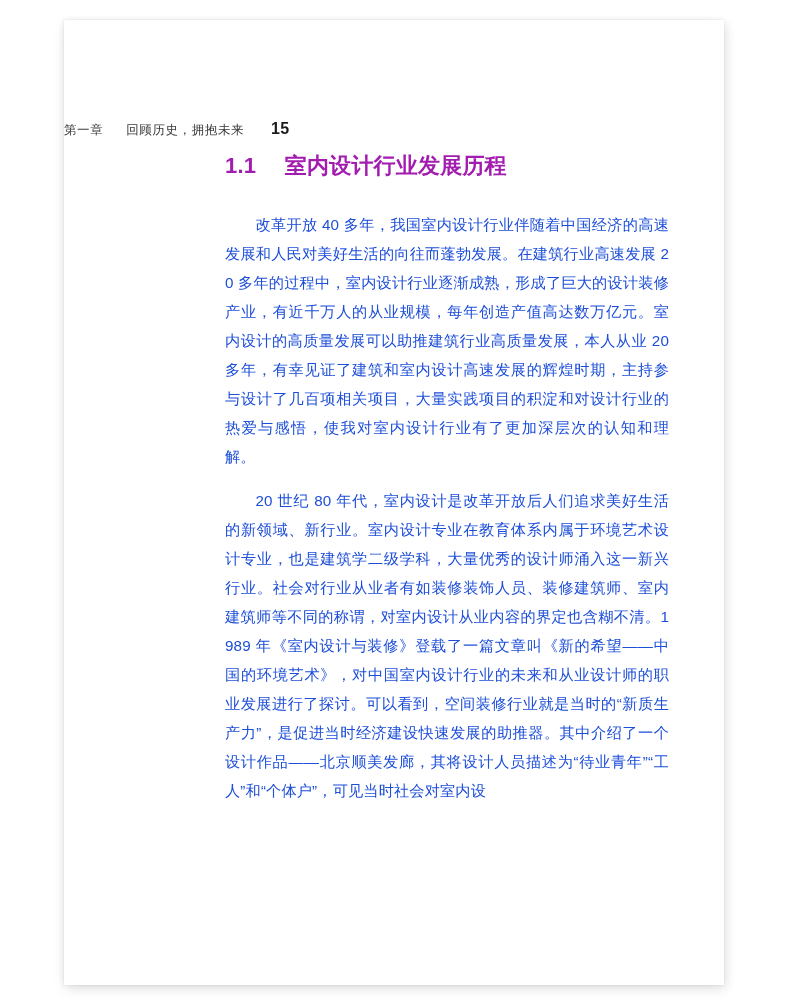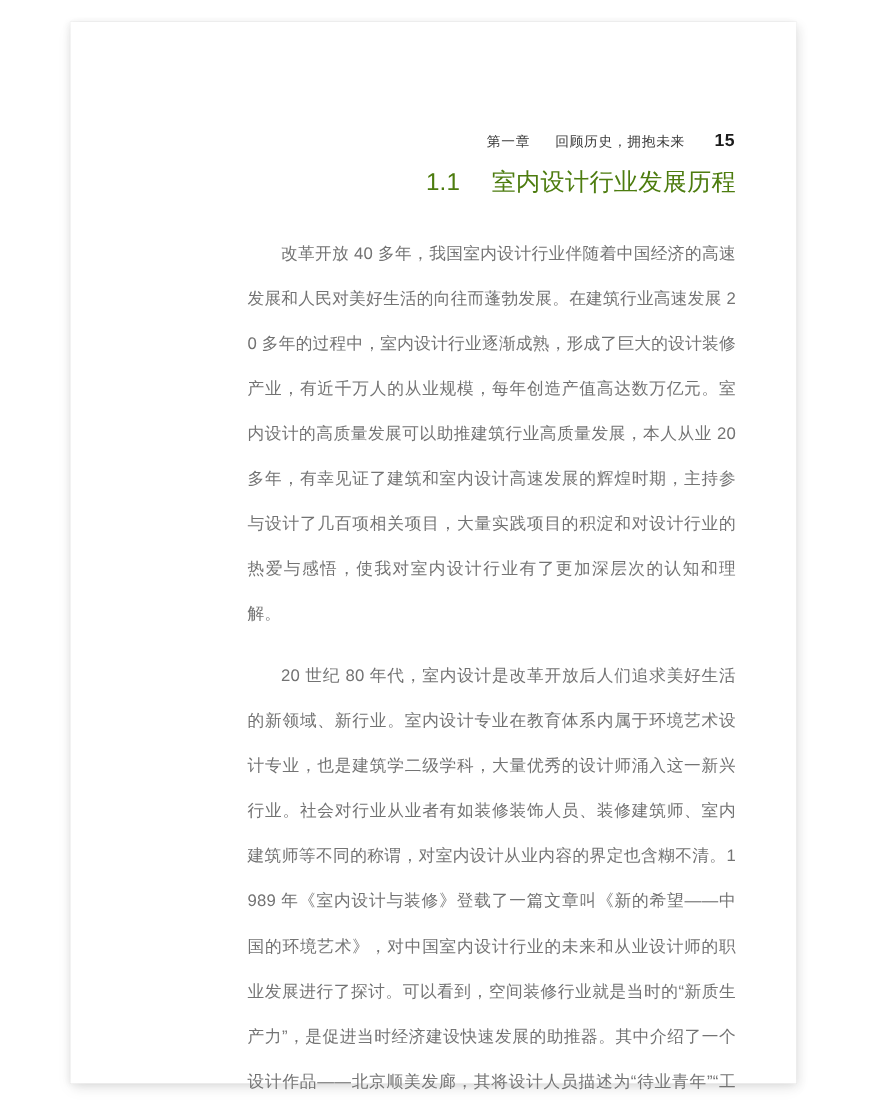--- a/index.html
+++ b/index.html
@@ -36,21 +36,20 @@
        0 6px 14px rgba(0,0,0,0.05);
     box-sizing: border-box;
   }
 
   
   .running-head {
     position: absolute;
     left: 0;
     right: 56px;
     top: 100px;
-    text-align: right;
     white-space: nowrap;
     color: #2c2c2c;
   }
   .rh-chapter {
     font-size: 12.5px;
     letter-spacing: 0.6px;
     color: #3a3a3a;
   }
   .rh-sep {
     display: inline-block;
@@ -75,37 +74,36 @@
   
   .textblock {
     position: absolute;
     left: 161px;   
     top: 132px;
     width: 444px;  
   }
 
   .section-heading {
     font-size: 22px;
-    font-weight: normal;
-    color: #4d7c0f;
+    font-weight: bold;
+    color: #a21caf;
     letter-spacing: 0.2px;
     margin: 0 0 29px 0;
     line-height: 1.3;
     white-space: nowrap;
-    text-align: right;
   }
   .sh-num { }
   .sh-gap { display: inline-block; width: 16px; }
   .sh-text { }
 
   p.para {
     margin: 0 0 15px 0;
     font-size: 15.2px;
-    line-height: 41px;
-    color: #737373;
+    line-height: 29px;
+    color: #1d4ed8;
     text-align: justify;
     text-justify: inter-ideograph;
     text-indent: 2em;
     letter-spacing: 0.15px;
     word-break: break-all;
   }
   p.para:last-child {
     margin-bottom: 0;
   }
 </style>

